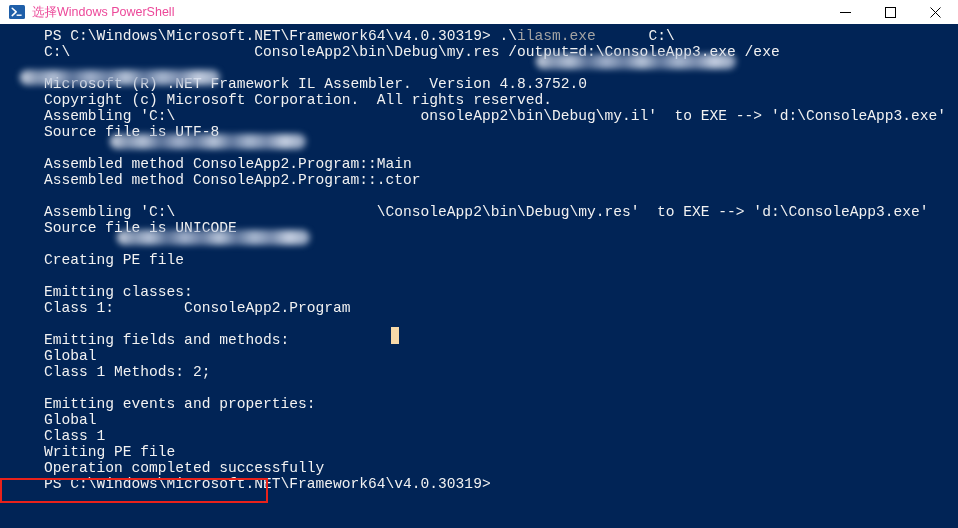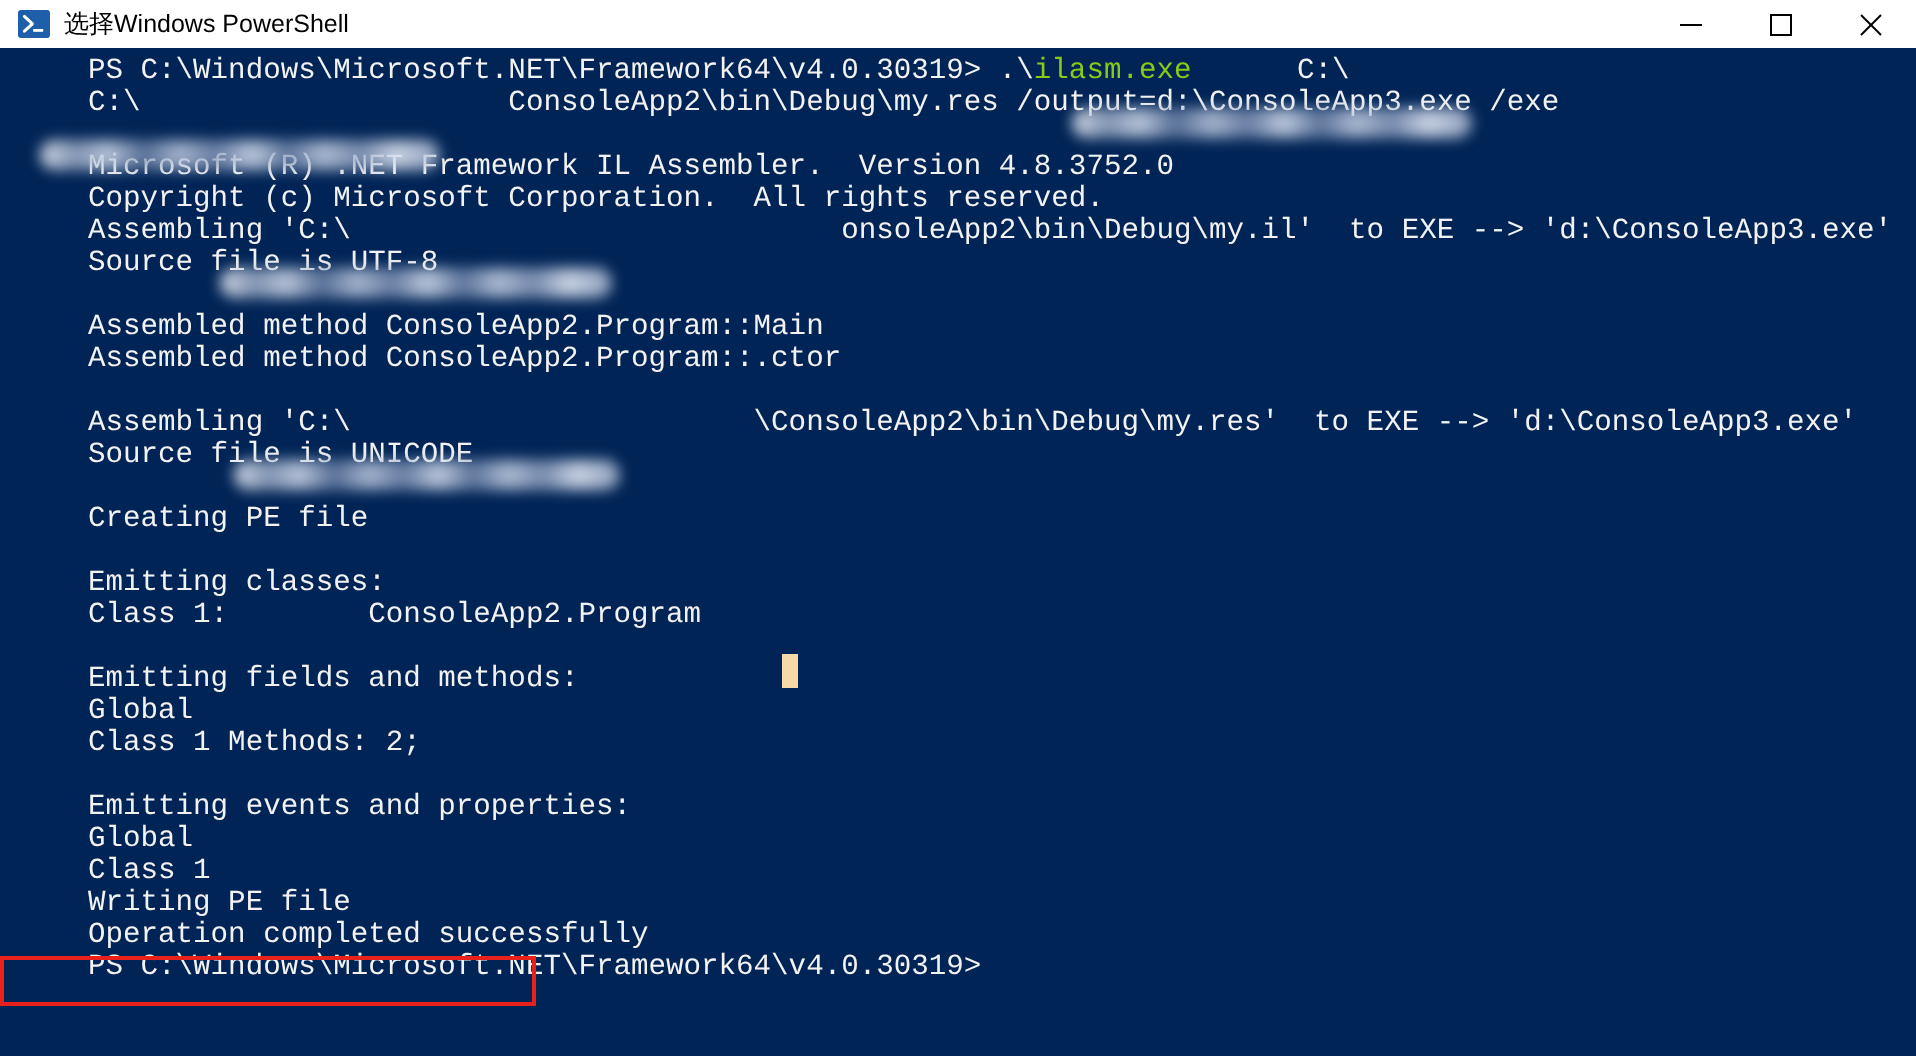--- a/index.html
+++ b/index.html
@@ -34,21 +34,21 @@
     margin-left: 9px;
     width: 16px;
     height: 16px;
     position: relative;
     flex: 0 0 auto;
   }
   .tb-icon svg { display: block; }
   .tb-title {
     margin-left: 7px;
     font-size: 12.5px;
-    color: #000000;
+    color: #ec4899;
     font-family: "Liberation Sans", sans-serif;
     line-height: 16px;
     white-space: nowrap;
   }
   .tb-spacer { flex: 1 1 auto; }
   .tb-btn {
     width: 45px;
     height: 24px;
     display: flex;
     align-items: center;
@@ -77,21 +77,21 @@
     line-height: 16px;
     color: #f2f2f2;
     white-space: pre;
     letter-spacing: 0px;
   }
   .term .line {
     height: 16px;
     white-space: pre;
     overflow: visible;
   }
-  .y { color: #84cc16; }
+  .y { color: #a3a3a3; }
   .w { color: #f2f2f2; padding-left: 44px; }
 
   
   .blur {
     position: absolute;
     border-radius: 9px;
     background:
       linear-gradient(90deg,
         rgba(225,230,240,0.92) 0%,
         rgba(160,175,200,0.80) 9%,

